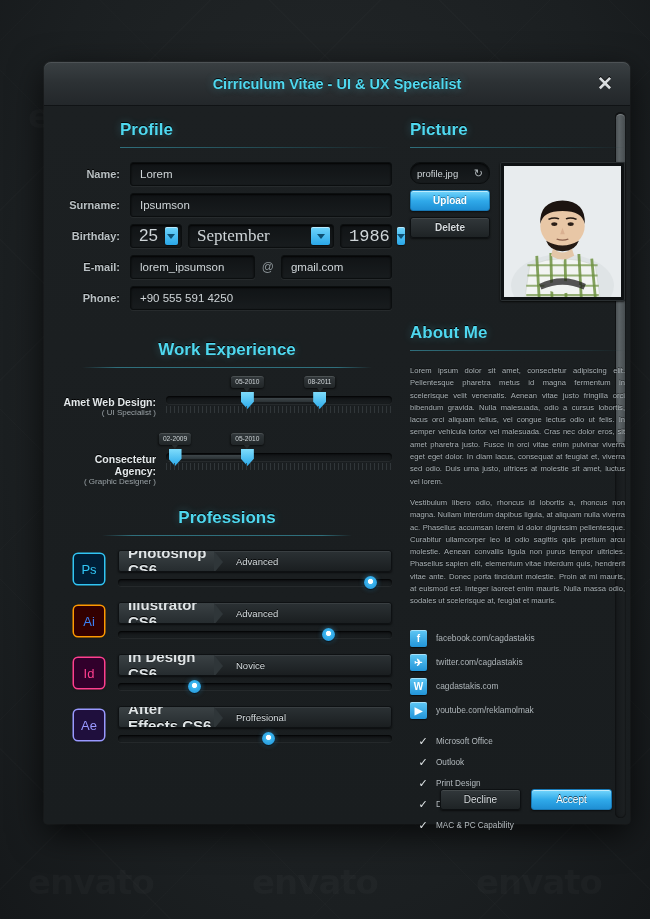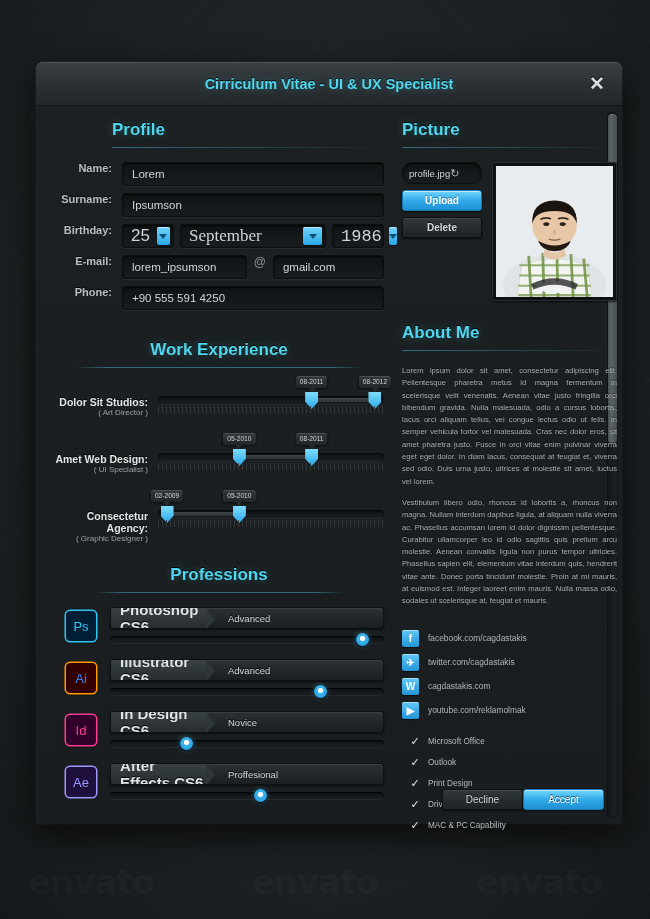--- a/index.html
+++ b/index.html
@@ -14,21 +14,21 @@
     overflow:hidden;
     position:relative;
   }
   .wm{
     position:absolute; font-size:34px; font-weight:bold; color:rgba(255,255,255,.022);
     font-family:"DejaVu Sans", sans-serif; letter-spacing:-1px; user-select:none;
   }
 
   
   .window{
-    position:absolute; left:36px; top:62px; width:586px; height:762px;
+    position:absolute; left:44px; top:62px; width:586px; height:762px;
     background:linear-gradient(180deg,#24282a 0%,#1c2022 6%,#191d1f 100%);
     border-radius:7px 7px 4px 4px;
     box-shadow:0 10px 34px rgba(0,0,0,.75), 0 0 0 1px rgba(255,255,255,.045);
   }
   .titlebar{
     height:44px; border-radius:7px 7px 0 0;
     background:linear-gradient(180deg,#3a4043 0%,#2c3134 48%,#23272a 100%);
     border-bottom:1px solid #101315;
     box-shadow:inset 0 1px 0 rgba(255,255,255,.10);
     position:relative; display:flex; align-items:center; justify-content:center;
@@ -71,21 +71,21 @@
     color:#4fd8ef; font-size:17px; font-weight:bold; margin-bottom:7px;
     text-shadow:0 -1px 0 rgba(0,0,0,.9), 0 0 8px rgba(79,216,239,.3);
   }
   .sec-rule{ height:1px; background:linear-gradient(90deg,#2f6f7c,#1f3c42 70%,transparent);
              margin-bottom:14px; }
   .sec-wrap{ margin-bottom:22px; }
   .center-h{ text-align:center; }
   .center-h .sec-rule{ background:linear-gradient(90deg,transparent,#2f6f7c 12%,#2f6f7c 88%,transparent); }
 
   
-  .frow{ display:flex; align-items:flex-start; margin-bottom:7px; }
+  .frow{ display:flex; align-items:center; margin-bottom:7px; }
   .flabel{
     width:68px; flex:none; text-align:right; padding-right:10px;
     color:#b9c0c3; font-size:11px; font-weight:bold; text-shadow:0 -1px 0 #000;
   }
   .field{
     flex:1; height:24px; border-radius:3px; display:flex; align-items:center;
     padding:0 9px; color:#cfd5d8; font-size:11.5px;
     background:linear-gradient(180deg,#101315 0%,#181c1e 100%);
     box-shadow:inset 0 1px 2px rgba(0,0,0,.85), 0 1px 0 rgba(255,255,255,.05);
     border:1px solid #0b0e0f;
@@ -107,21 +107,21 @@
   }
   .dd-arrow:after{ content:""; border-left:4px solid transparent; border-right:4px solid transparent;
                    border-top:5px solid #0d4f72; }
   .email-row .f1{ flex:1.15; } .email-row .f2{ flex:1; }
   .at{ color:#8a9296; font-size:12px; padding:0 7px; }
 
   
   .pic-wrap{ display:flex; gap:10px; }
   .pic-ctrls{ width:80px; flex:none; }
   .file-box{
-    height:22px; border-radius:10px; display:flex; align-items:center; 
+    height:22px; border-radius:10px; display:flex; align-items:center; justify-content:space-between;
     padding:0 6px; margin-bottom:6px;
     background:linear-gradient(180deg,#101315,#181c1e);
     box-shadow:inset 0 1px 2px rgba(0,0,0,.85); border:1px solid #0b0e0f;
   }
   .file-box b{ color:#cfd5d8; font-size:9.5px; font-weight:normal; }
   .refresh-icon{ color:#b6bdc0; font-size:11px; cursor:pointer; }
   .btn{
     height:21px; border-radius:3px; display:flex; align-items:center; justify-content:center;
     font-size:10px; font-weight:bold; margin-bottom:6px; cursor:pointer;
     color:#d6dbde; text-shadow:0 -1px 0 rgba(0,0,0,.7);
@@ -233,21 +233,21 @@
   }
   .knob{
     position:absolute; top:50%; width:13px; height:13px; margin:-6.5px 0 0 -6.5px;
     border-radius:50%; cursor:pointer;
     background:radial-gradient(circle at 50% 42%, #ffffff 0 22%, #3cb6ef 30%, #1d8fd6 100%);
     box-shadow:0 1px 2px rgba(0,0,0,.8), 0 0 5px rgba(60,182,239,.5);
   }
 
   
   .footer{
-    position:absolute; right:18px; bottom:14px; display:flex; 
+    position:absolute; right:18px; bottom:14px; display:flex; gap:10px;
   }
   .fbtn{
     width:81px; height:21px; border-radius:3px; display:flex; align-items:center;
     justify-content:center; font-size:10px; cursor:pointer; color:#d4d9dc;
     background:linear-gradient(180deg,#31373a 0%,#1e2325 100%);
     box-shadow:inset 0 1px 0 rgba(255,255,255,.09), 0 1px 2px rgba(0,0,0,.6);
     border:1px solid #0d1012; text-shadow:0 -1px 0 rgba(0,0,0,.7);
   }
   .fbtn.blue{
     background:linear-gradient(180deg,#74d6fc 0%,#2fa9e9 52%,#1f8fd4 100%);
@@ -334,36 +334,20 @@
           <div class="field">+90 555 591 4250</div>
         </div>
       </div>
 
       <div class="sec-wrap" style="margin-top:30px;">
         <div class="center-h" style="padding:0 20px;">
           <div class="sec-h">Work Experience</div>
           <div class="sec-rule"></div>
         </div>
         <div id="work-rows">
-            <div class="wrow">
-              <div class="wlabel">
-                <div class="wtitle">Dolor Sit Studios:</div>
-                <div class="wsub">( Art Director )</div>
-              </div>
-              <div class="wtrack-wrap">
-                <div class="tag" style="left:68%">08-2011</div>
-                <div class="tag" style="left:96%">08-2012</div>
-                <div class="wtrack">
-                  <div class="wfill" style="left:68%;width:28%"></div>
-                </div>
-                <div class="pin" style="left:68%"></div>
-                <div class="pin" style="left:96%"></div>
-                <div class="ruler"></div>
-              </div>
-            </div>
             <div class="wrow">
               <div class="wlabel">
                 <div class="wtitle">Amet Web Design:</div>
                 <div class="wsub">( UI Specialist )</div>
               </div>
               <div class="wtrack-wrap">
                 <div class="tag" style="left:36%">05-2010</div>
                 <div class="tag" style="left:68%">08-2011</div>
                 <div class="wtrack">
                   <div class="wfill" style="left:36%;width:32%"></div>

